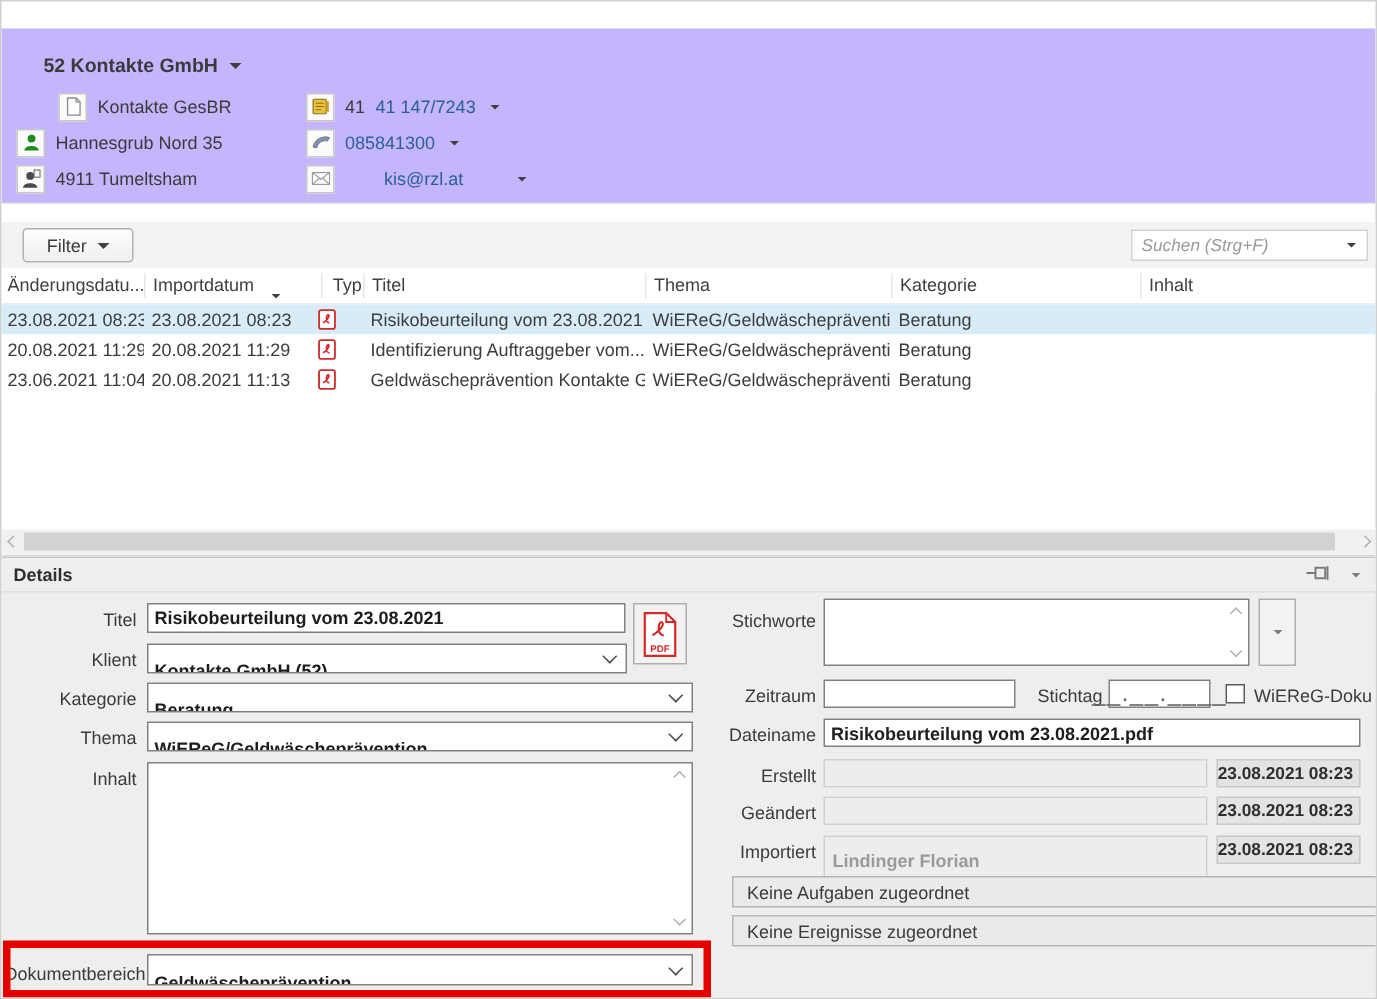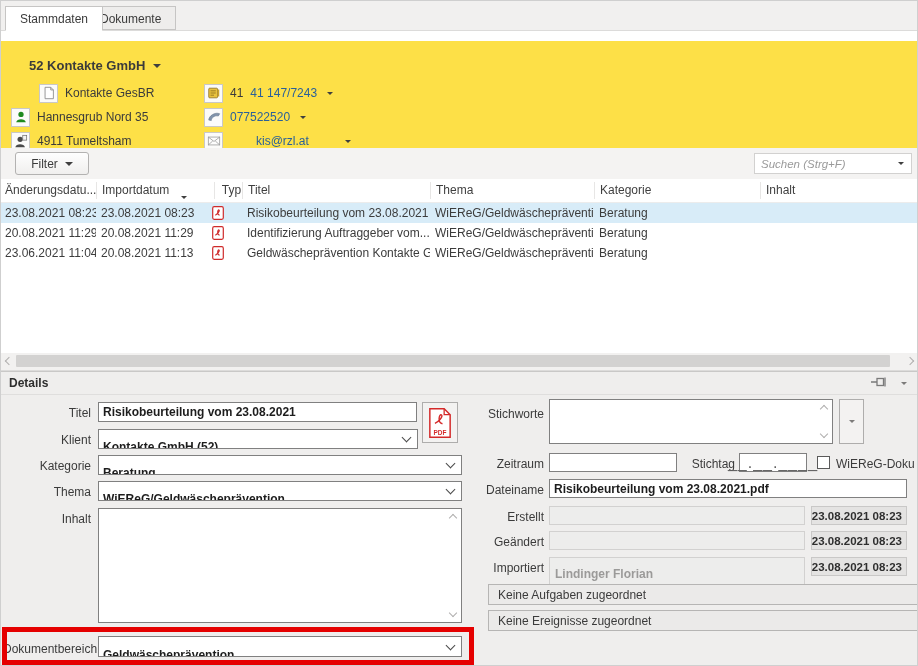--- a/index.html
+++ b/index.html
@@ -11,21 +11,21 @@
   .window{position:relative;width:918px;height:666px;font-family:"Liberation Sans",sans-serif;
     font-size:12px;color:#3b3b3b;background:#fff;border:1px solid #cfcfcf;box-sizing:border-box;overflow:hidden;}
 
   
   .tabbar{position:absolute;left:0;top:0;right:0;height:29px;background:#f1f0ef;border-bottom:1px solid #dcdbda;}
   .tab{position:absolute;top:5px;height:24px;line-height:24px;padding:0 14px;border:1px solid #c6c5c4;
     background:#eeedec;box-sizing:border-box;cursor:default;}
   .tab.active{background:#fff;height:25px;border-bottom:1px solid #fff;z-index:2;}
 
   
-  .header-card{position:absolute;left:0;top:40px;right:0;height:116px;background:#fde047;border-bottom:1px solid #e4e3e2;}
+  .header-card{position:absolute;left:0;top:18px;right:0;height:116px;background:#c4b5fd;border-bottom:1px solid #e4e3e2;}
   .client-title{position:absolute;left:28px;top:17px;font-weight:bold;font-size:13px;display:flex;align-items:center;gap:8px;}
   .crow{position:absolute;height:20px;display:flex;align-items:center;gap:7px;}
   .icon-box{width:19px;height:19px;border:1px solid #c9c8c7;background:#fbfbfa;display:flex;align-items:center;justify-content:center;box-sizing:border-box;}
   .link{color:var(--link,#2a6099);}
   .tri{width:0;height:0;border-left:4px solid transparent;border-right:4px solid transparent;border-top:4px solid #3f3f3f;display:inline-block;}
   .tri.sm{border-left-width:3.5px;border-right-width:3.5px;border-top-width:3.5px;}
   .tri.gray{border-top-color:#7c7b7a;}
 
   
   .toolbar{position:absolute;left:0;top:147px;right:0;height:31px;background:#f4f3f2;}
@@ -90,28 +90,20 @@
     box-sizing:border-box;display:flex;align-items:center;justify-content:center;}
   .pin-group{position:absolute;right:10px;top:3px;display:flex;align-items:center;gap:14px;}
   .annotation{position:absolute;left:1px;top:626px;width:472px;height:38px;border:5px solid var(--annotation,#e50000);
     box-sizing:border-box;z-index:10;pointer-events:none;}
 </style>
 </head>
 <body>
 
 <div class="window">
 
-  <div class="tabbar">
-    <div class="tab active" style="left:4px;">
-      <span>Stammdaten</span>
-    </div>
-    <div class="tab" style="left:84px;">
-      <span>Dokumente</span>
-    </div>
-  </div>
 
   <div class="header-card">
     <div class="client-title">
       <span>52 Kontakte GmbH</span>
       <span class="tri"></span>
     </div>
 
     <div class="crow" style="left:10px;top:42px;padding-left:28px;">
       <span class="icon-box">
         <svg width="14" height="14" viewBox="0 0 16 16">
@@ -152,21 +144,21 @@
       <span>41</span>
       <span class="link">41 147/7243</span>
       <span class="tri sm" style="margin-left:3px;"></span>
     </div>
     <div class="crow" style="left:203px;top:66px;">
       <span class="icon-box">
         <svg width="14" height="14" viewBox="0 0 16 16">
             <path d="M2 11.5c0-5 7.5-9.5 12.5-7.2l-1.6 2.6c-3.8-1.2-8 2-8 5.2z" fill="#8294ab" stroke="#5a6d85" stroke-width="0.6"></path>
           </svg>
       </span>
-      <span class="link">077522520</span>
+      <span class="link">085841300</span>
       <span class="tri sm" style="margin-left:3px;"></span>
     </div>
     <div class="crow" style="left:203px;top:90px;gap:33px;">
       <span class="icon-box">
         <svg width="14" height="14" viewBox="0 0 16 16">
             <rect x="1.5" y="3.5" width="13" height="9" fill="#fdfdfd" stroke="#9a9a9a" stroke-width="0.9"></rect>
             <path d="M1.5 3.5l6.5 5 6.5-5M1.5 12.5l5-4.5M14.5 12.5l-5-4.5" stroke="#9a9a9a" stroke-width="0.9" fill="none"></path>
           </svg>
       </span>
       <span class="link">kis@rzl.at</span>

